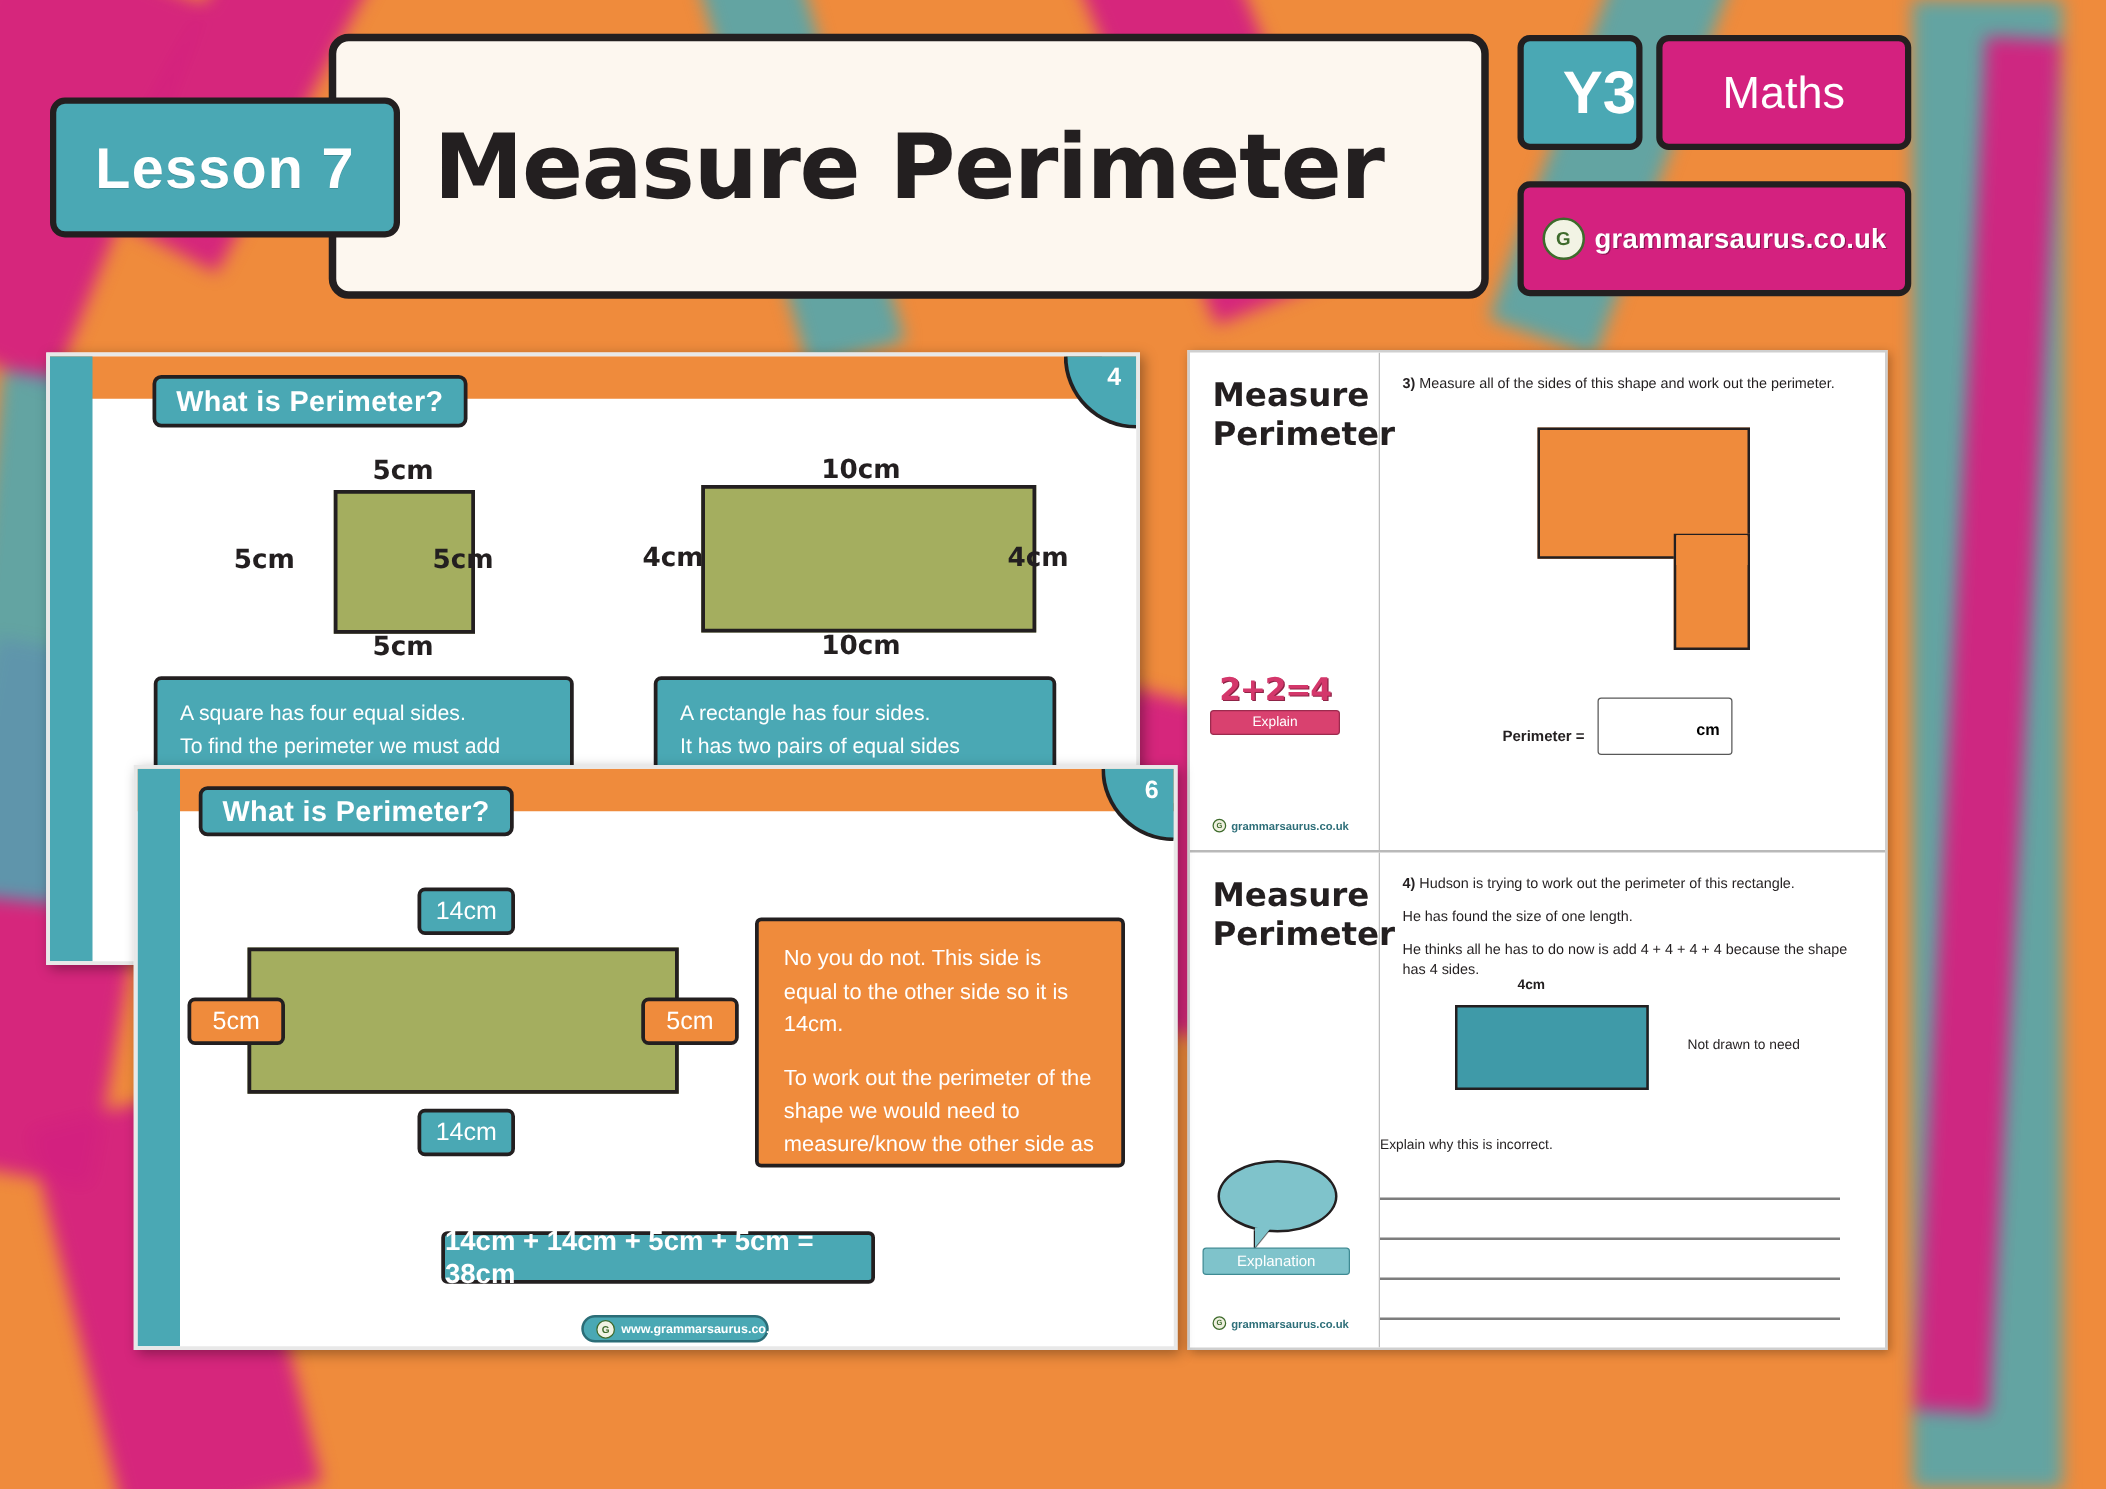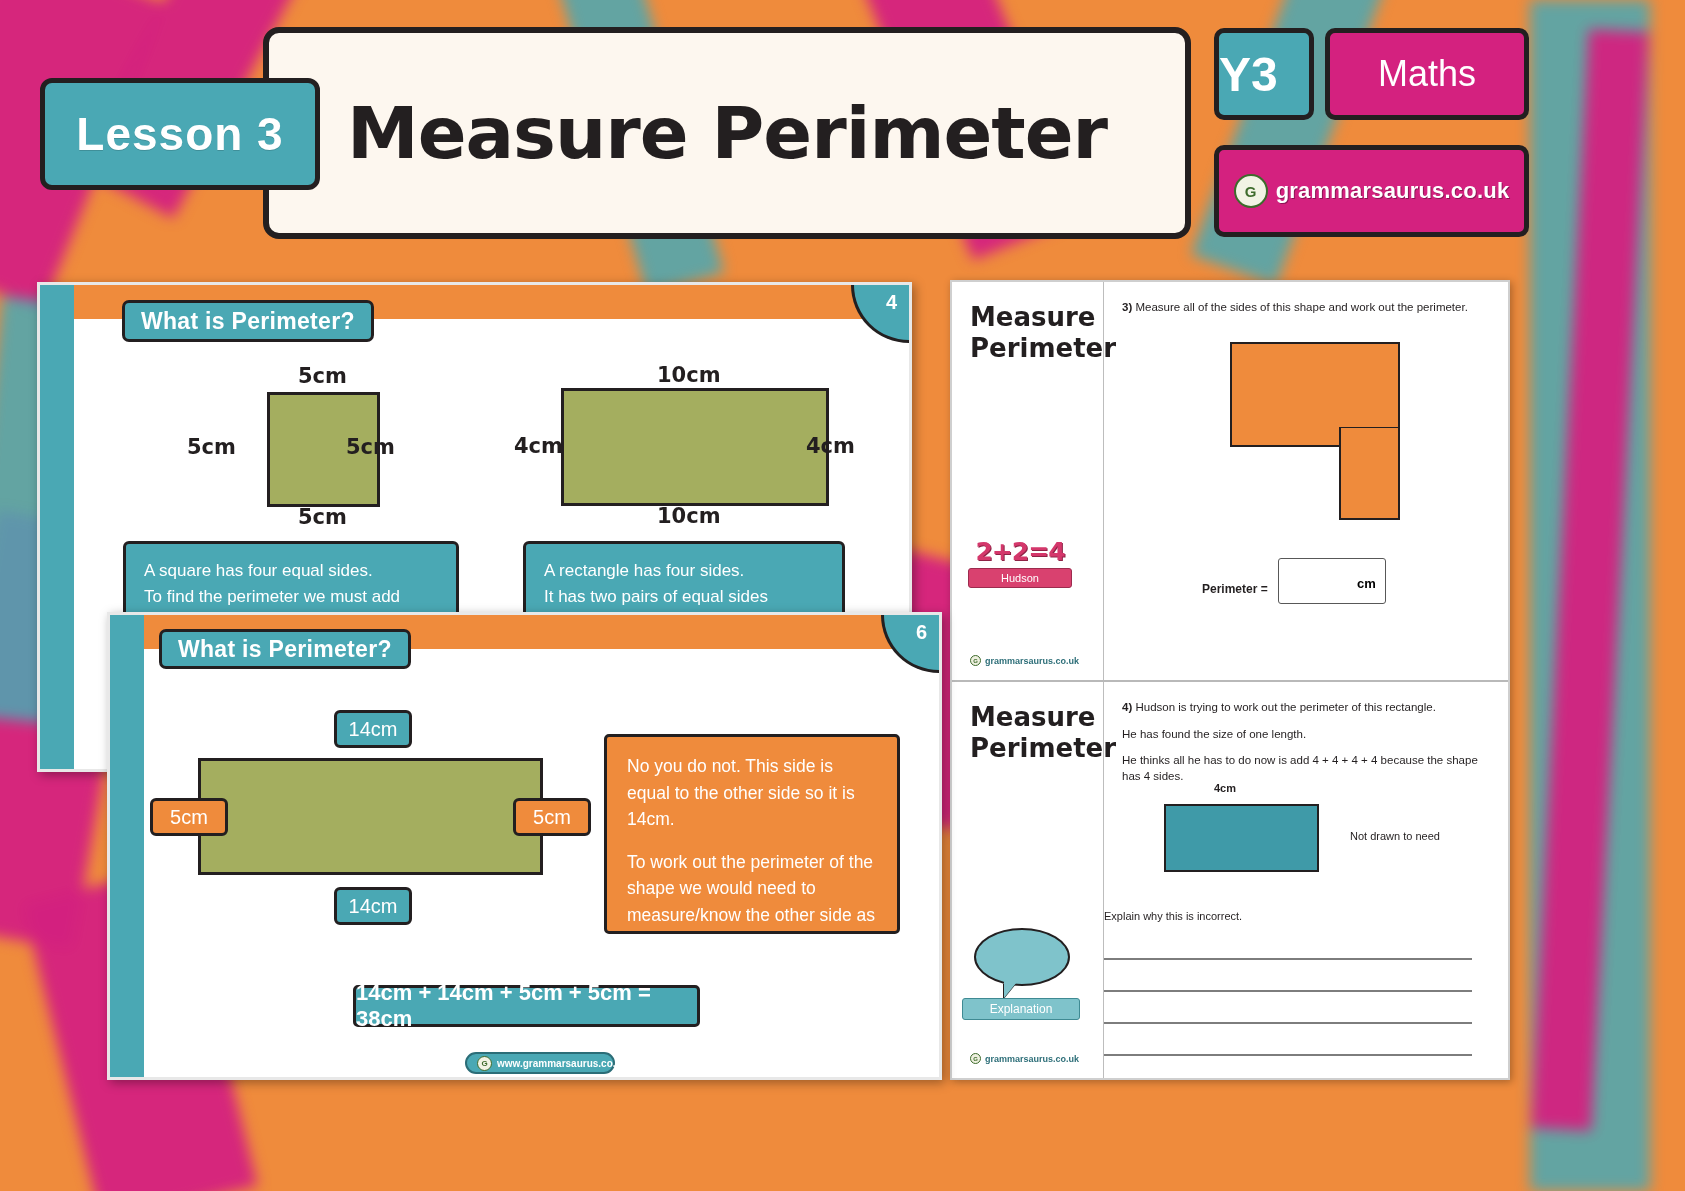--- a/index.html
+++ b/index.html
@@ -65,21 +65,21 @@
     font-family: "DejaVu Sans", sans-serif;
   }
 
   .yr-badge {
     position: absolute;
     left: 1214px; top: 28px;
     width: 100px; height: 92px;
     background: #4aa8b4;
     border: 5px solid #231f20;
     border-radius: 10px;
-    display:flex; align-items:center; justify-content:flex-start;
+    display:flex; align-items:center; justify-content:flex-end;
     color:#fff; font-size: 48px; font-weight: bold;
     z-index: 7;
   }
   .subject-badge {
     position: absolute;
     left: 1325px; top: 28px;
     width: 204px; height: 92px;
     background: #d4217f;
     border: 5px solid #231f20;
     border-radius: 10px;
@@ -356,21 +356,21 @@
   </div>
 </div>
 
 <div class="header">
 
   <div class="title-card">
     <span class="title-card-text">Measure Perimeter</span>
   </div>
 
   <div class="lesson-badge">
-    <span>Lesson 3</span>
+    <span>Lesson 7</span>
   </div>
 
   <div class="yr-badge">
     <span>Y3</span>
   </div>
 
   <div class="subject-badge">
     <span>Maths</span>
   </div>
 
@@ -456,21 +456,21 @@
 
 <div class="worksheet">
 
   <div class="ws-page">
     <div class="ws-sidebar">
       <div class="ws-title" style="white-space:pre-line;">Measure
 Perimeter</div>
 
       <div class="fluency-badge">
         <div class="fluency-eq">2+2=4</div>
-        <div class="fluency-pill">Hudson</div>
+        <div class="fluency-pill">Explain</div>
       </div>
 
       <div class="ws-brand">
         <span class="ws-brand-logo">
           <span>G</span>
         </span>
         <span class="ws-brand-text">grammarsaurus.co.uk</span>
       </div>
     </div>
 

